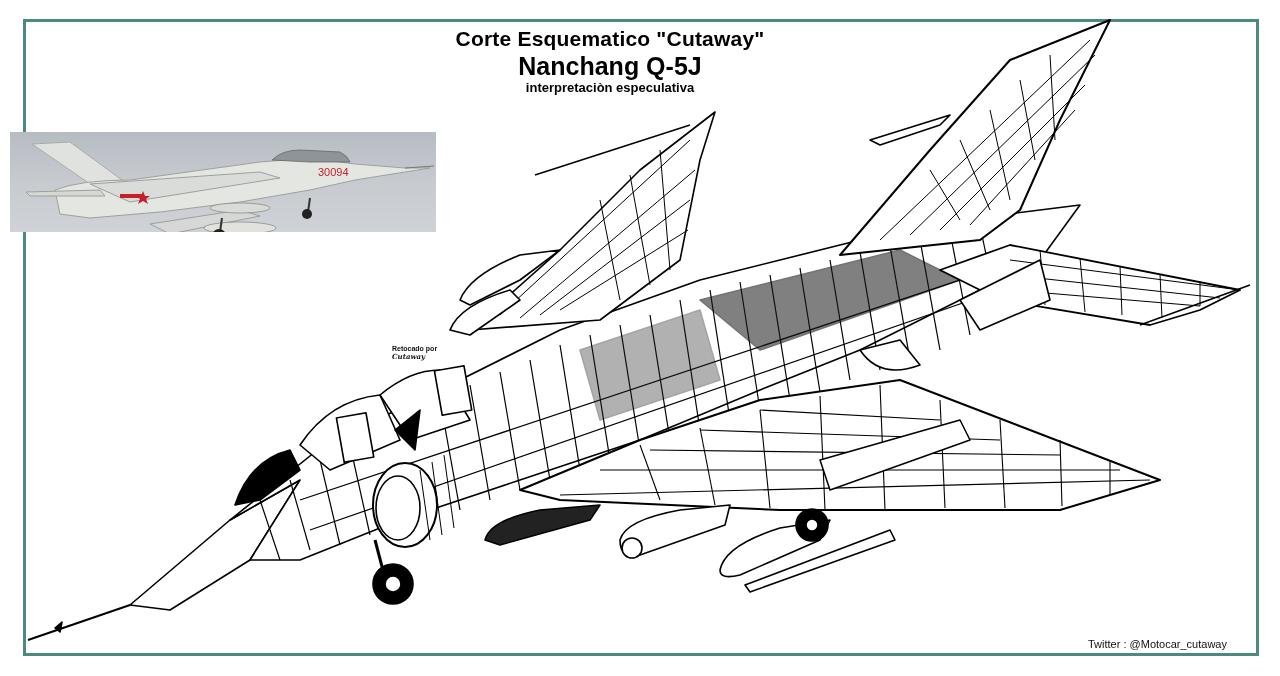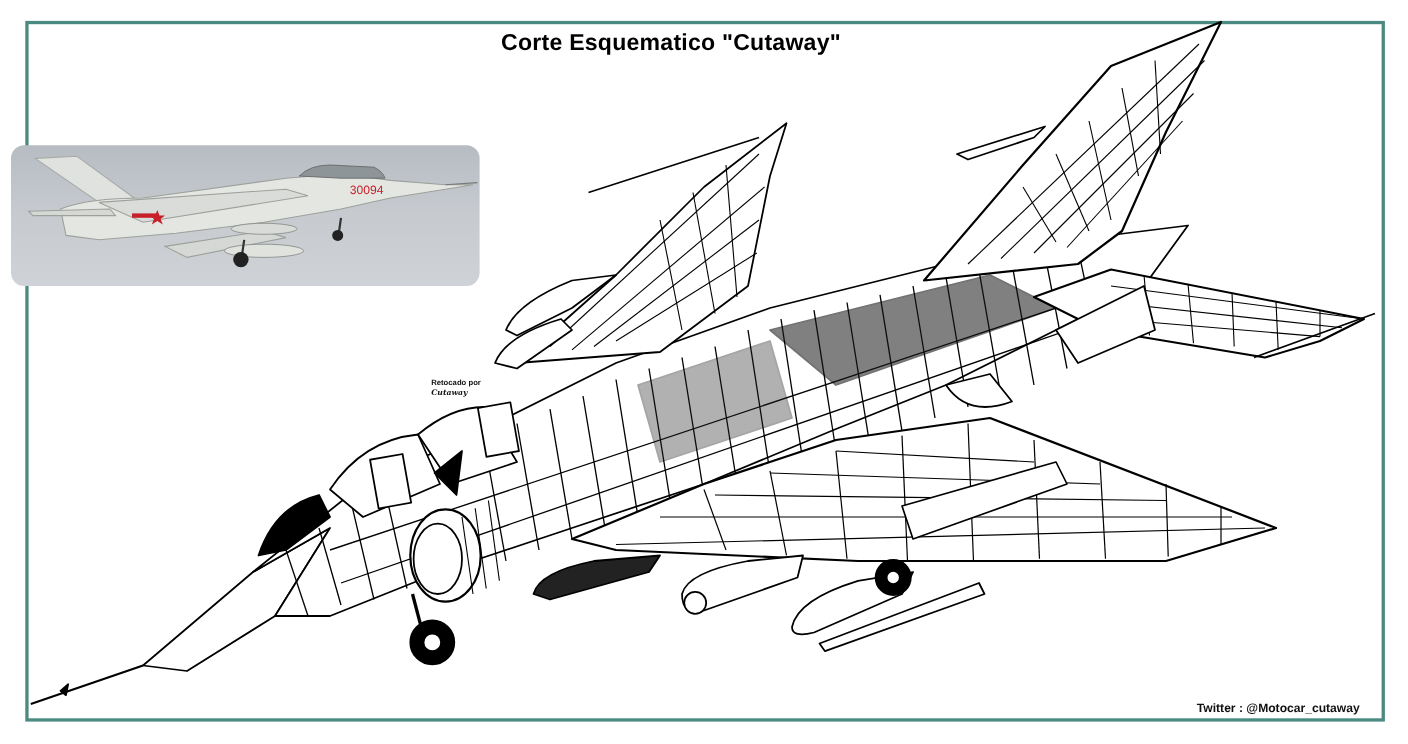--- a/index.html
+++ b/index.html
@@ -2,34 +2,36 @@
 <html><head>
 <meta charset="utf-8">
 <style>
   html,body{margin:0;padding:0;background:#ffffff;}
   body{width:1280px;height:676px;position:relative;overflow:hidden;font-family:"Liberation Sans",sans-serif;}
   .frame{position:absolute;left:23px;top:19px;width:1236px;height:637px;border:3px solid #4a8a80;box-sizing:border-box;}
   .title-block{position:absolute;left:420px;top:26px;width:380px;text-align:center;color:#000;}
   .title-1{font-weight:bold;font-size:21px;line-height:26px;letter-spacing:0.2px;}
   .title-2{font-weight:bold;font-size:25px;line-height:28px;}
   .title-3{font-weight:bold;font-size:13px;line-height:16px;}
-  .photo{position:absolute;left:10px;top:132px;width:426px;height:128px;background:linear-gradient(180deg,#b7bcc3 0%,#c7cbd0 50%,#cfd2d6 100%);overflow:hidden;border-radius:12px;}
+  .photo{position:absolute;left:10px;top:132px;width:426px;height:100px;background:linear-gradient(180deg,#b7bcc3 0%,#c7cbd0 50%,#cfd2d6 100%);overflow:hidden;}
   .photo svg{position:absolute;left:0;top:0;}
   .retouch{position:absolute;left:392px;top:345px;font-size:7px;font-weight:bold;color:#111;line-height:8px;}
   .retouch .sig{font-family:"DejaVu Serif",serif;font-style:italic;font-size:7px;}
-  .twitter{position:absolute;left:1088px;top:638px;font-size:11px;font-weight:bold;color:#111;}
+  .twitter{position:absolute;left:1088px;top:638px;font-size:11px;font-weight:normal;color:#111;}
   .cutaway{position:absolute;left:0;top:0;}
 </style>
 </head>
 <body>
 
 <div class="frame"></div>
 
 <div class="title-block">
   <div class="title-1">Corte Esquematico "Cutaway"</div>
+  <div class="title-2">Nanchang Q-5J</div>
+  <div class="title-3">interpretaciòn especulativa</div>
 </div>
 
 <div class="photo">
   <svg width="426" height="116" viewBox="0 0 426 116">
 
     <path d="M22,12 L60,10 L112,48 L80,52 Z" fill="#dfe2df" stroke="#a8aca8" stroke-width="1"></path>
 
     <path d="M45,58 Q70,48 120,48 L250,30 L300,26 L345,32 L395,36 L420,36 L395,40 L345,48 L300,58 L230,70 L150,80 L80,86 L50,82 Z" fill="#e4e6e2" stroke="#9da19c" stroke-width="1"></path>
 
     <path d="M262,28 Q272,18 290,18 L330,20 Q338,24 340,30 L300,30 Z" fill="#8d9598" stroke="#666" stroke-width="0.8"></path>

